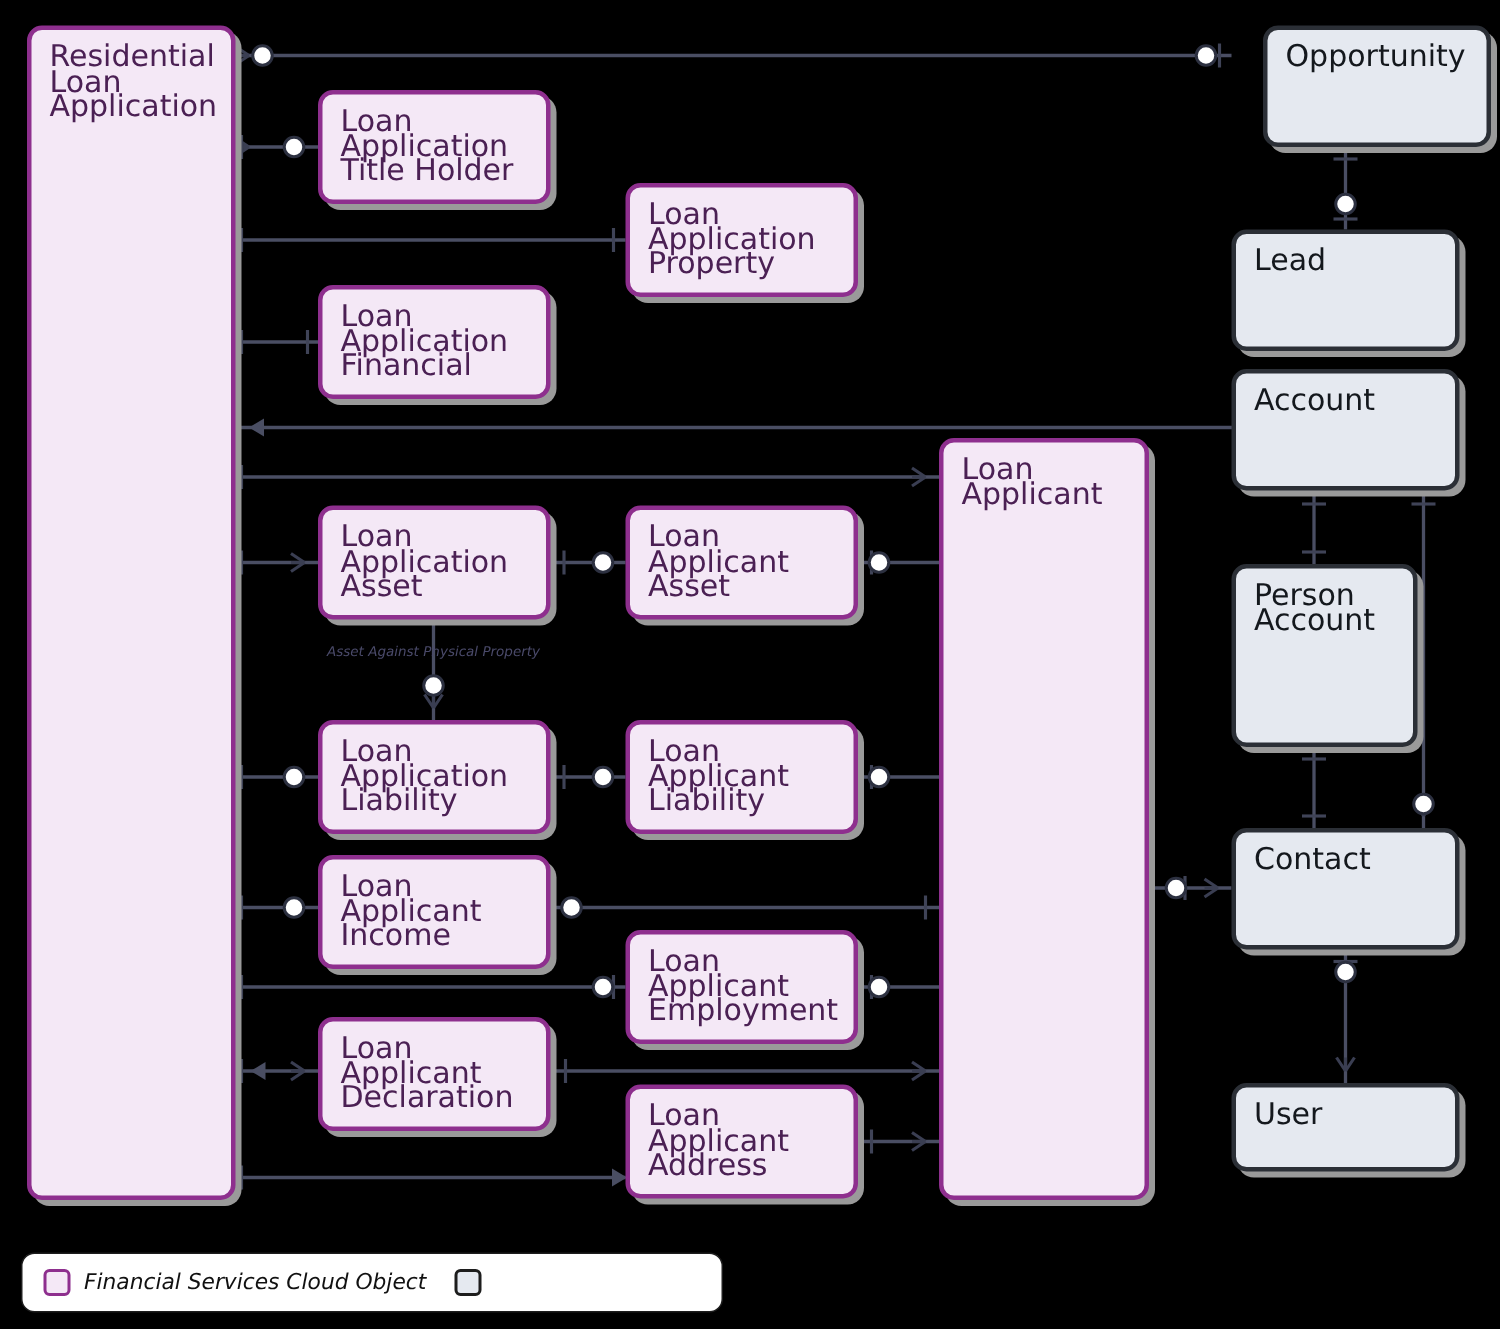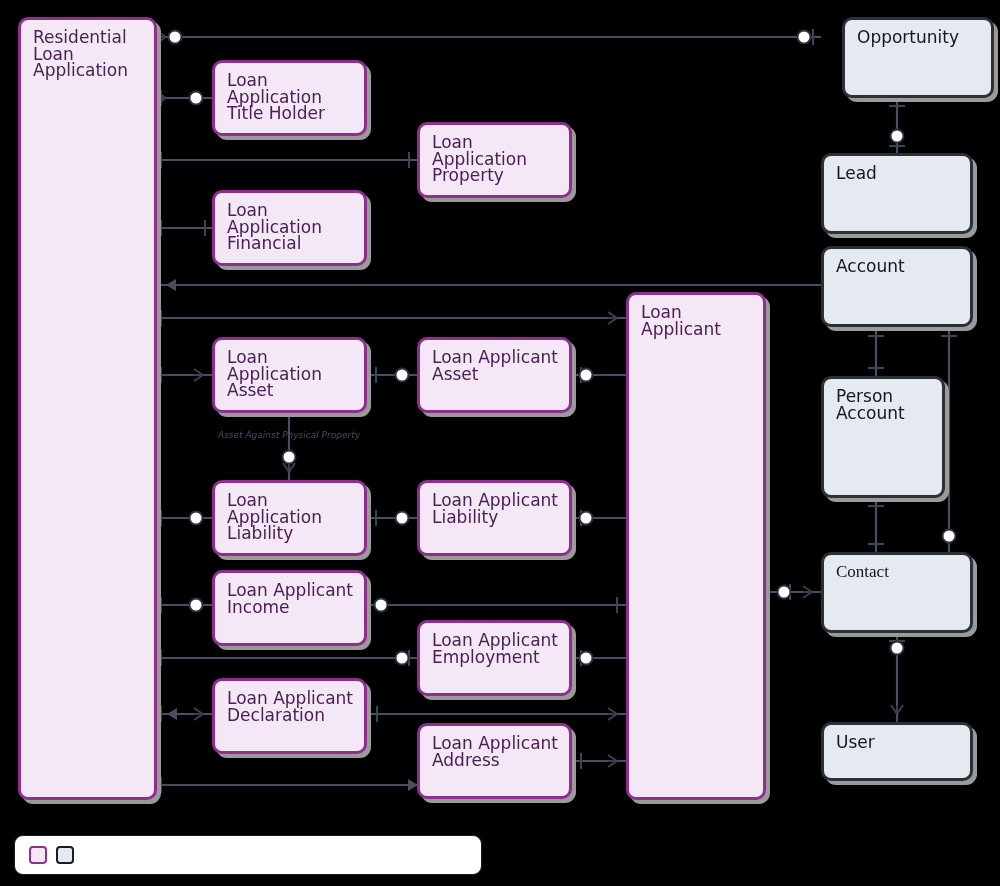--- a/index.html
+++ b/index.html
@@ -4,21 +4,21 @@
 <style>
   html,body{margin:0;padding:0;background:#000;}
   body{font-family:"DejaVu Sans","Liberation Sans",sans-serif;}
   #stage{position:relative;width:1000px;height:886px;background:#000;overflow:hidden;}
   #wires{position:absolute;left:0;top:0;width:1000px;height:886px;}
   .node{position:absolute;box-sizing:border-box;border-radius:11px;}
   .node .shadow{position:absolute;left:4px;top:4px;right:-4px;bottom:-4px;border-radius:11px;background:#9a9a9a;}
   .node .body{position:absolute;left:0;top:0;right:0;bottom:0;border-radius:10px;box-sizing:border-box;}
   .node.fsc .body{background:#f4e8f6;border:3px solid #8e2f8e;}
   .node.std .body{background:#e5e9f0;border:3px solid #2b2f36;}
-  .node .lbl{position:absolute;left:12px;top:9px;right:0;font-size:17px;line-height:16.5px;white-space:pre-line;}
+  .node .lbl{position:absolute;left:12px;top:9px;right:0;font-size:20px;line-height:16.5px;white-space:pre-line;}
   .node.fsc .lbl{color:#4b2054;}
   .node.std .lbl{color:#14181d;}
   .edgelabel{position:absolute;font-style:italic;font-size:9px;color:#4a4a6a;white-space:nowrap;}
   #legend{position:absolute;left:14px;top:835px;width:468px;height:40px;box-sizing:border-box;
           border:1.5px solid #1d1d1d;border-radius:9px;background:#fff;display:flex;align-items:center;gap:9px;padding:0 14px;}
   #legend .sw{width:18px;height:18px;border-radius:4px;box-sizing:border-box;flex:0 0 auto;}
   #legend .sw.fsc{background:#f4e8f6;border:2px solid #8e2f8e;}
   #legend .sw.std{background:#e5e9f0;border:2px solid #1d1d1d;}
   #legend .txt{font-style:italic;font-size:14.5px;color:#111;margin-right:10px;}
 </style>
@@ -314,34 +314,35 @@
           <div class="lbl">Account</div>
         </div>
       </div>
       <div class="node std" style="left: 821px; top: 376px; width: 124px; height: 122px;">
         <div class="shadow"></div>
         <div class="body">
           <div class="lbl">Person
 Account</div>
         </div>
       </div>
-      <div class="node std" style="left: 821px; top: 552px; width: 152px; height: 81px; font-family: Liberation Serif, serif;">
+      <div class="node std" style="left: 821px; top: 552px; width: 152px; height: 81px;">
         <div class="shadow"></div>
         <div class="body">
           <div class="lbl">Contact</div>
         </div>
       </div>
       <div class="node std" style="left: 821px; top: 722px; width: 152px; height: 59px;">
         <div class="shadow"></div>
         <div class="body">
           <div class="lbl">User</div>
         </div>
       </div>
     </div>
   <div id="edgelabels-layer">
       <div class="edgelabel" style="left: 218px; top: 430px;">Asset Against Physical Property</div>
     </div>
 
   <div id="legend">
       <span class="sw fsc"></span>
+      <span class="txt">Financial Services Cloud Object</span>
       <span class="sw std"></span>
     </div>
 </div>
 
 </body></html>

